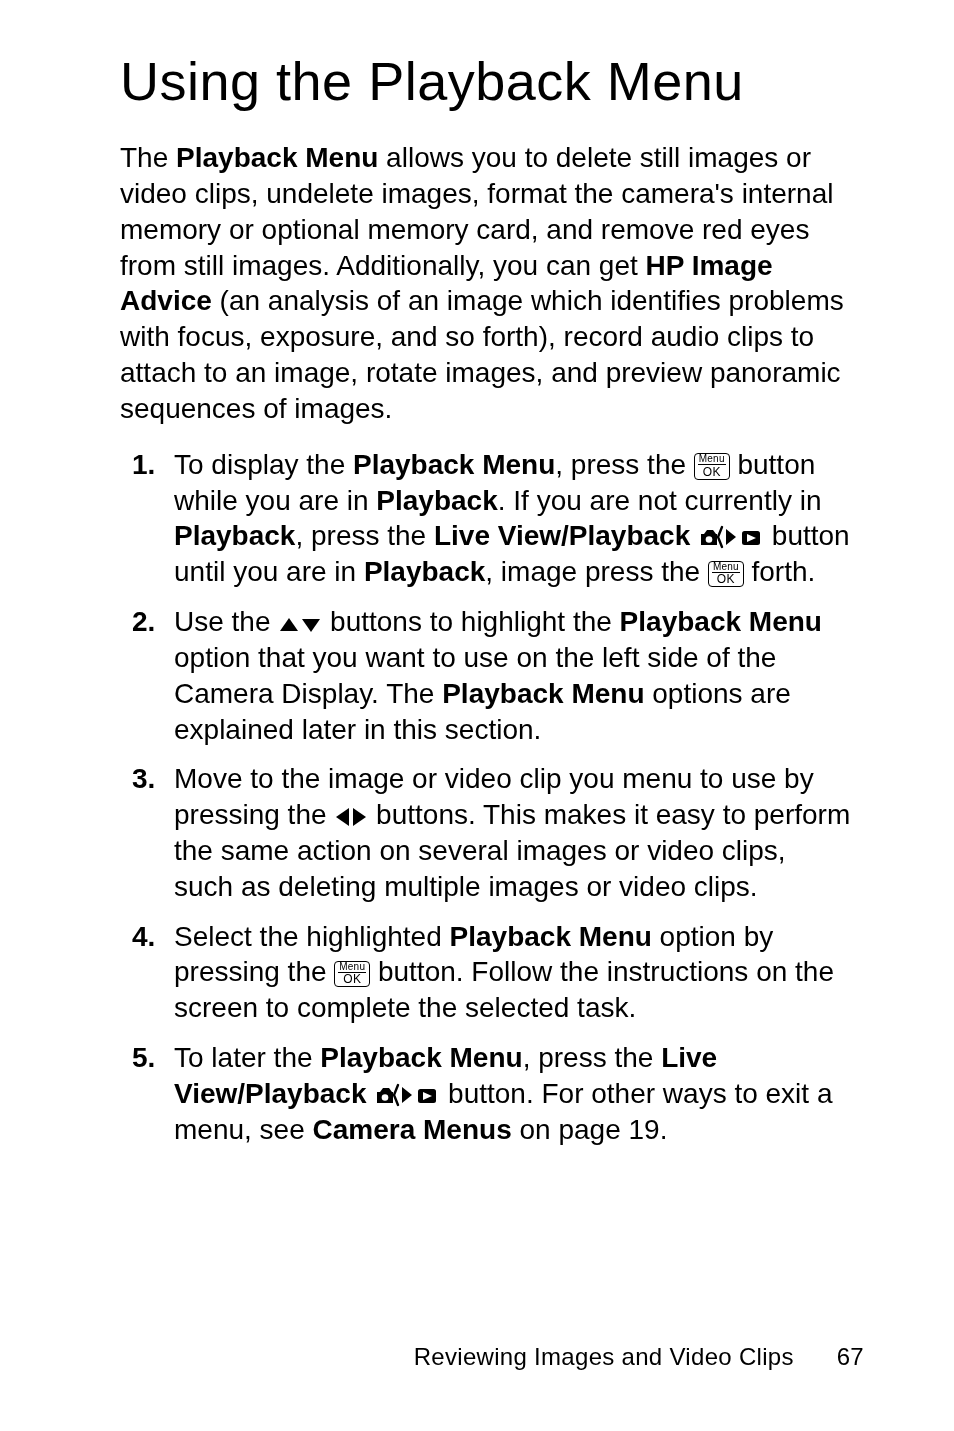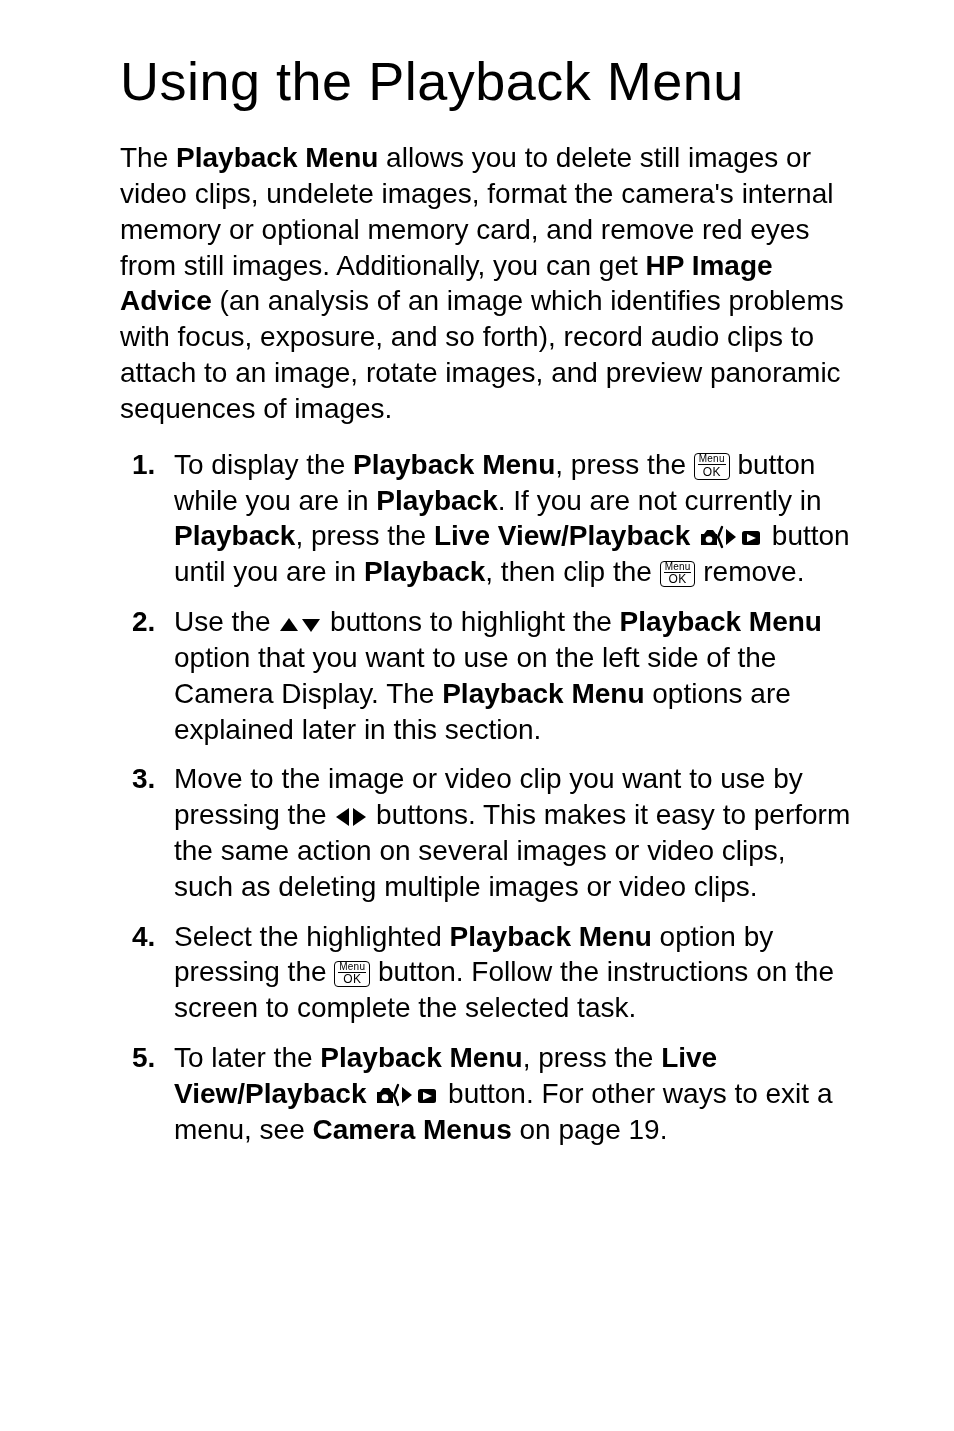--- a/index.html
+++ b/index.html
@@ -110,32 +110,32 @@
 
     <li>
       <span>To display the </span><span class="b">Playback Menu</span><span>, press the </span><span class="menuok"><span class="mtop">Menu</span><span class="mbot">OK</span></span><span> button while you are in </span><span class="b">Playback</span><span>. If you are not currently in </span><span class="b">Playback</span><span>, press the </span><span class="b">Live View/Playback</span><span> </span><svg class="icon" width="66" height="24" viewBox="0 0 66 24">
           <path d="M3 9 h16 v11 h-16 z" fill="#000"></path>
           <path d="M6 9 l3 -4 h6 l3 4 z" fill="#000"></path>
           <circle cx="11" cy="14.5" r="3.3" fill="#fff"></circle>
           <path d="M28 4 l10 8 l-10 8 z" fill="#000"></path>
           <path d="M24 2 l-4 10 l4 10" stroke="#000" stroke-width="2.4" fill="none" stroke-linecap="round"></path>
           <rect x="44" y="6" width="18" height="14" rx="2.5" fill="#000"></rect>
           <path d="M49 9 l9 4 l-9 4 z" fill="#fff"></path>
-        </svg><span> button until you are in </span><span class="b">Playback</span><span>, then clip the </span><span class="menuok"><span class="mtop">Menu</span><span class="mbot">OK</span></span><span> remove.</span>
+        </svg><span> button until you are in </span><span class="b">Playback</span><span>, image press the </span><span class="menuok"><span class="mtop">Menu</span><span class="mbot">OK</span></span><span> forth.</span>
     </li>
 
     <li>
       <span>Use the </span><svg class="icon" width="44" height="20" viewBox="0 0 44 20">
         <path d="M2 16 L11 3 L20 16 Z" fill="#000"></path>
         <path d="M24 4 L33 17 L42 4 Z" fill="#000"></path>
       </svg><span> buttons to highlight the </span><span class="b">Playback Menu</span><span> option that you want to use on the left side of the Camera Display. The </span><span class="b">Playback Menu</span><span> options are explained later in this section.</span>
     </li>
 
     <li>
-      <span>Move to the image or video clip you want to use by pressing the </span><svg class="icon" width="34" height="22" viewBox="0 0 34 22">
+      <span>Move to the image or video clip you menu to use by pressing the </span><svg class="icon" width="34" height="22" viewBox="0 0 34 22">
         <path d="M15 2 L2 11 L15 20 Z" fill="#000"></path>
         <path d="M19 2 L32 11 L19 20 Z" fill="#000"></path>
       </svg><span> buttons. This makes it easy to perform the same action on several images or video clips, such as deleting multiple images or video clips.</span>
     </li>
 
     <li>
       <span>Select the highlighted </span><span class="b">Playback Menu</span><span> option by pressing the </span><span class="menuok"><span class="mtop">Menu</span><span class="mbot">OK</span></span><span> button. Follow the instructions on the screen to complete the selected task.</span>
     </li>
 
     <li>
@@ -145,14 +145,18 @@
           <circle cx="11" cy="14.5" r="3.3" fill="#fff"></circle>
           <path d="M28 4 l10 8 l-10 8 z" fill="#000"></path>
           <path d="M24 2 l-4 10 l4 10" stroke="#000" stroke-width="2.4" fill="none" stroke-linecap="round"></path>
           <rect x="44" y="6" width="18" height="14" rx="2.5" fill="#000"></rect>
           <path d="M49 9 l9 4 l-9 4 z" fill="#fff"></path>
         </svg><span> button. For other ways to exit a menu, see </span><span class="b">Camera Menus</span><span> on page 19.</span>
     </li>
 
   </ol>
 
+  <div class="footer">
+    <span>Reviewing Images and Video Clips</span>
+    <span class="pgnum">67</span>
+  </div>
 
 </div>
 
 </body></html>

